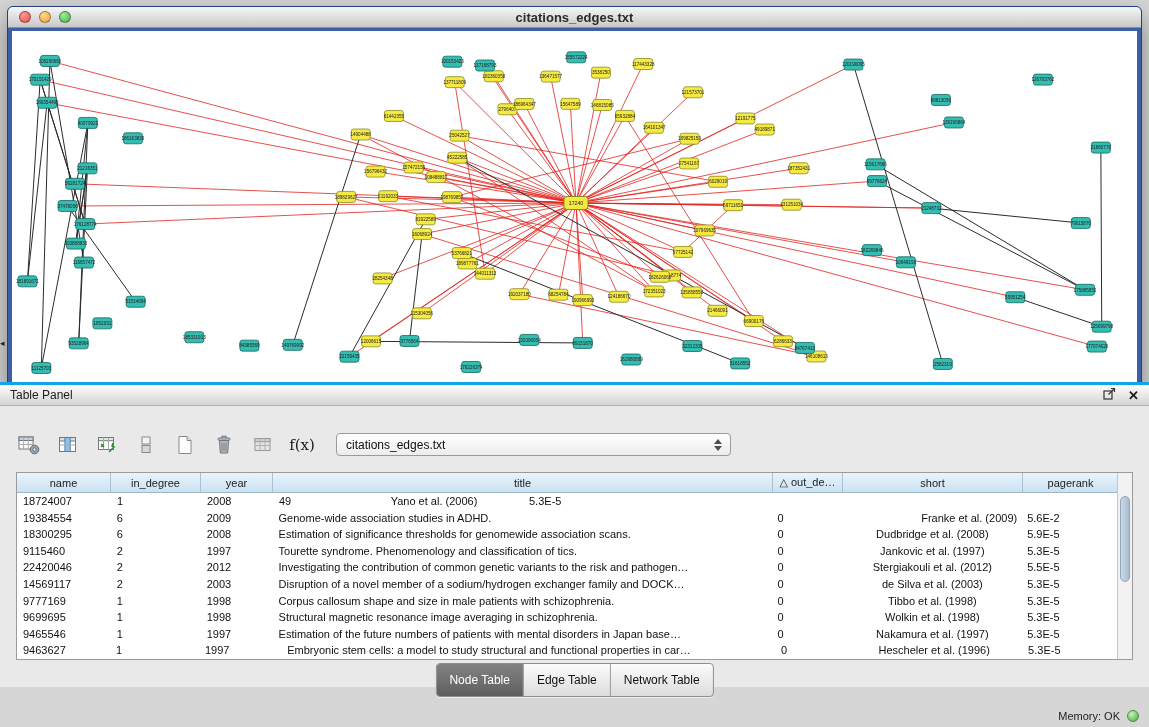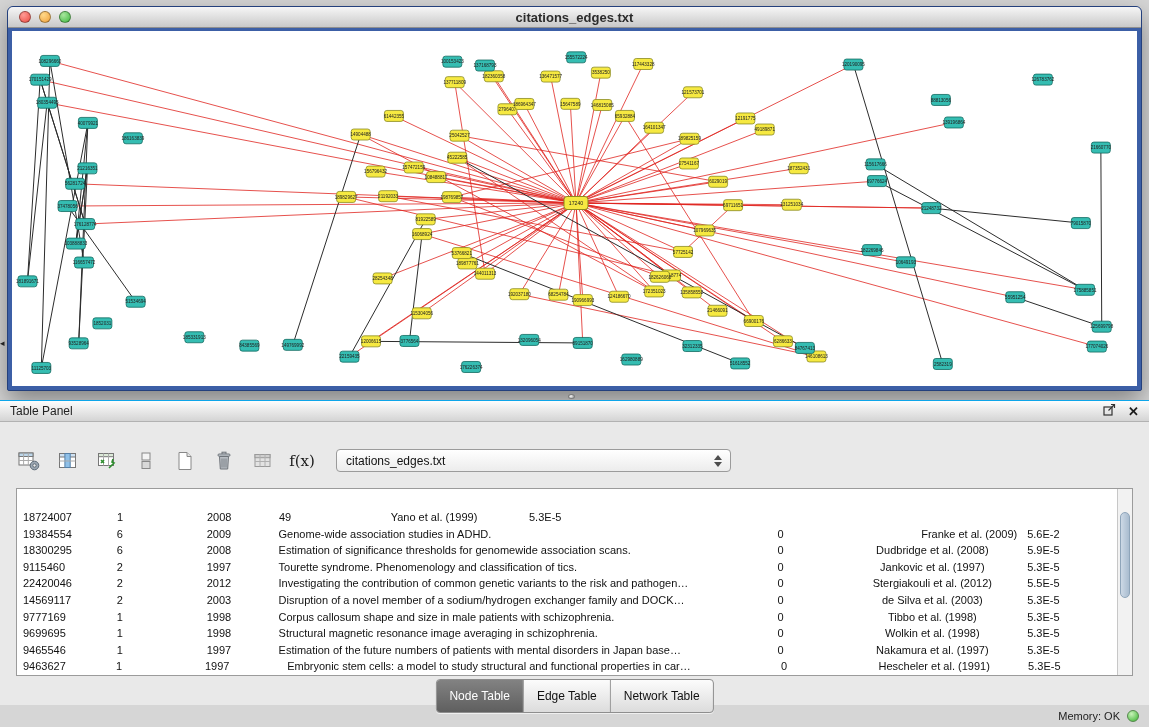--- a/index.html
+++ b/index.html
@@ -21,22 +21,22 @@
   .window-title{font-size:13px;font-weight:bold;color:#2b2b2b;}
   .canvas-frame{margin:3px 4px 4px 4px;height:355px;background:#fff;overflow:hidden;}
   #net{display:block;width:100%;height:100%;background:#fff;}
 
   
   .resize-dot{position:absolute;left:568px;top:394px;width:7px;height:5px;border-radius:50%;
     background:radial-gradient(circle at 35% 30%,#fafafa,#8f8f8f);border:1px solid #7d7d7d;}
   .edge-arrow{position:absolute;left:0px;top:339px;font-size:9px;color:#222;line-height:9px;}
 
   
-  .table-panel{position:absolute;left:0;top:400px;width:1149px;height:305px;
-    background:#e9e9e9;border-top:1px solid #0ea5e9;}
+  .table-panel{position:absolute;left:0;top:382px;width:1149px;height:305px;
+    background:#e9e9e9;border-top:3px solid #0ea5e9;}
   .panel-header{height:21px;background:linear-gradient(#fdfdfd,#d4d4d4);
     border-bottom:1px solid #b2b2b2;display:flex;align-items:center;padding:0 10px;}
   .panel-title{font-size:12px;color:#222;}
   .panel-header-icons{margin-left:auto;display:flex;gap:12px;align-items:center;}
   .close-x{font-size:13px;font-weight:bold;color:#1c1c1c;line-height:13px;cursor:default;}
 
   .toolbar{display:flex;align-items:center;gap:13px;padding:25px 10px 8px 16px;height:60px;}
   .tool-btn{width:26px;height:26px;display:flex;align-items:center;justify-content:center;}
   .fx{font-family:"DejaVu Serif",serif;font-size:15px;color:#1a1a1a;}
   .combo{width:395px;height:23px;margin-left:8px;background:linear-gradient(#ffffff,#ececec);
@@ -491,27 +491,36 @@
     <div class="combo">
       <span>citations_edges.txt</span>
       <span class="combo-arrows">
           <i class="up"></i>
           <i class="dn"></i>
         </span>
     </div>
   </div>
 
   <div class="table-wrap">
+    <div class="thead">
+        <div class="th" style="width: 94px;">name</div>
+        <div class="th" style="width: 90px;">in_degree</div>
+        <div class="th" style="width: 72px;">year</div>
+        <div class="th" style="width: 500px;">title</div>
+        <div class="th" style="width: 70px;">△ out_de…</div>
+        <div class="th" style="width: 180px;">short</div>
+        <div class="th" style="width: 96px;">pagerank</div>
+      </div>
     <div class="tbody">
         <div class="tr">
           <div class="td a0" style="width: 94px;">18724007</div>
           <div class="td a1" style="width: 90px;">1</div>
           <div class="td a2" style="width: 72px;">2008</div>
           <div class="td a4" style="width: 70px;">49</div>
-          <div class="td a5" style="width: 180px;">Yano et al. (1999)</div>
+          <div class="td a5" style="width: 180px;">Yano et al. (2006)</div>
           <div class="td a6" style="width: 96px;">5.3E-5</div>
         </div>
         <div class="tr">
           <div class="td a0" style="width: 94px;">19384554</div>
           <div class="td a1" style="width: 90px;">6</div>
           <div class="td a2" style="width: 72px;">2009</div>
           <div class="td a3" style="width: 500px;">Genome-wide association studies in ADHD.</div>
           <div class="td a4" style="width: 70px;">0</div>
           <div class="td a5" style="width: 180px; text-align: right;">Franke et al. (2009)</div>
           <div class="td a6" style="width: 96px;">5.6E-2</div>
@@ -578,21 +587,21 @@
           <div class="td a4" style="width: 70px;">0</div>
           <div class="td a5" style="width: 180px;">Nakamura et al. (1997)</div>
           <div class="td a6" style="width: 96px;">5.3E-5</div>
         </div>
         <div class="tr">
           <div class="td a0" style="width: 94px;">9463627</div>
           <div class="td a1" style="width: 90px;">1</div>
           <div class="td a2" style="width: 72px;">1997</div>
           <div class="td a3" style="width: 500px; margin-left: 11px;">Embryonic stem cells: a model to study structural and functional properties in car…</div>
           <div class="td a4" style="width: 70px;">0</div>
-          <div class="td a5" style="width: 180px;">Hescheler et al. (1991)</div>
+          <div class="td a5" style="width: 180px;">Hescheler et al. (1996)</div>
           <div class="td a6" style="width: 96px;">5.3E-5</div>
         </div>
       </div>
     <div class="vscroll">
       <div class="thumb"></div>
     </div>
   </div>
 
   <div class="tabs">
       <div class="tab selected">Node Table</div>

